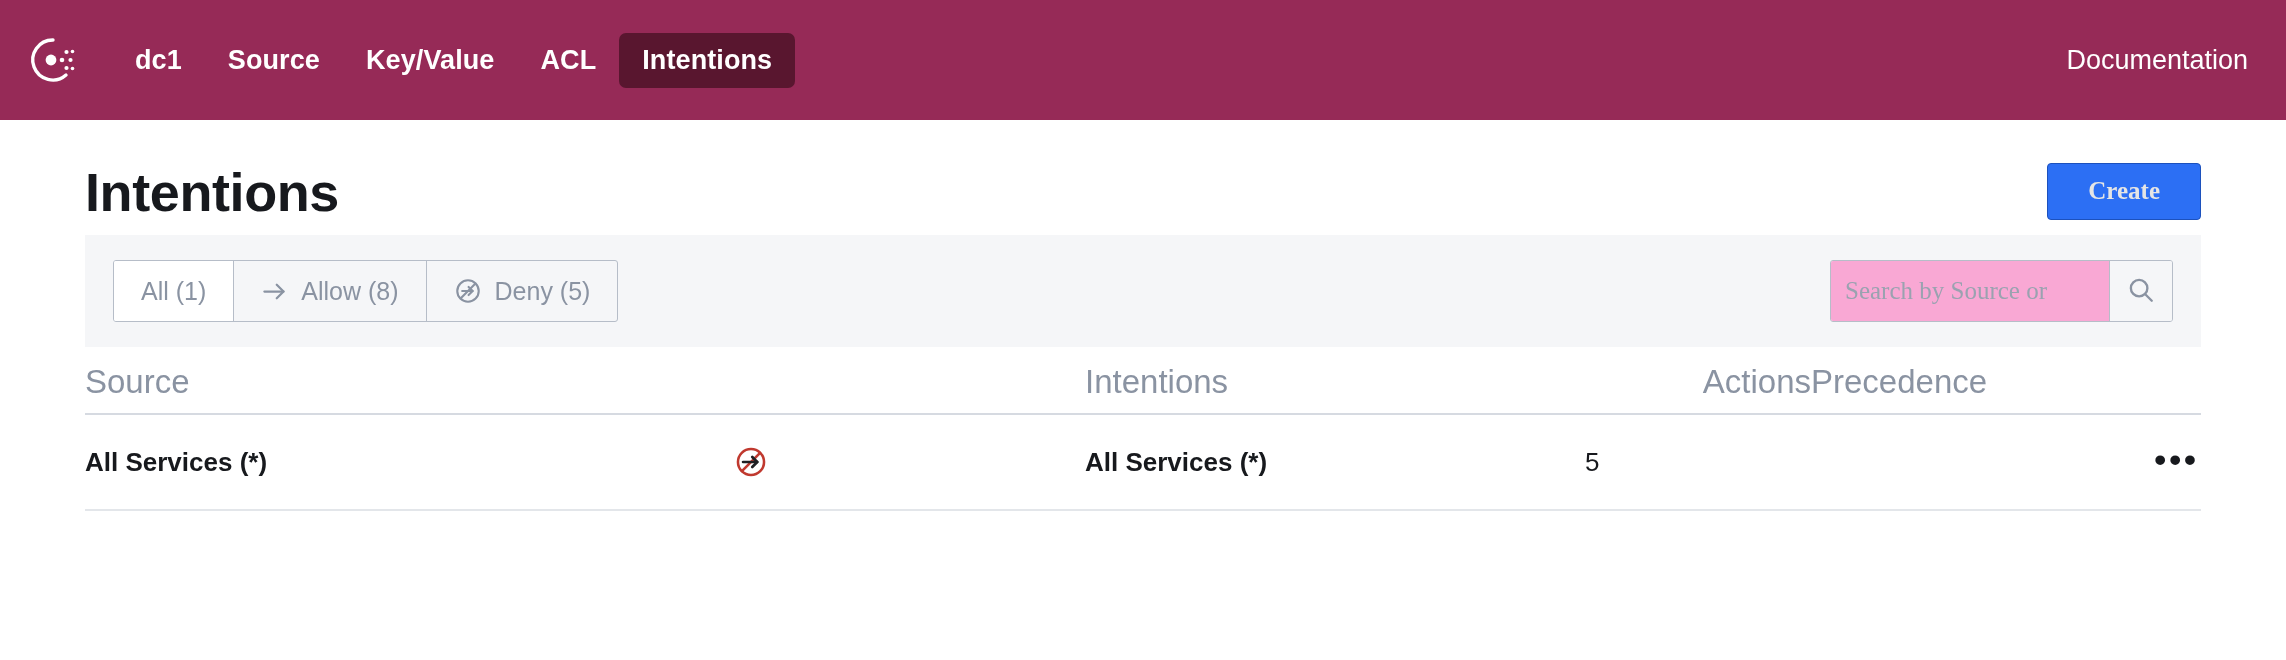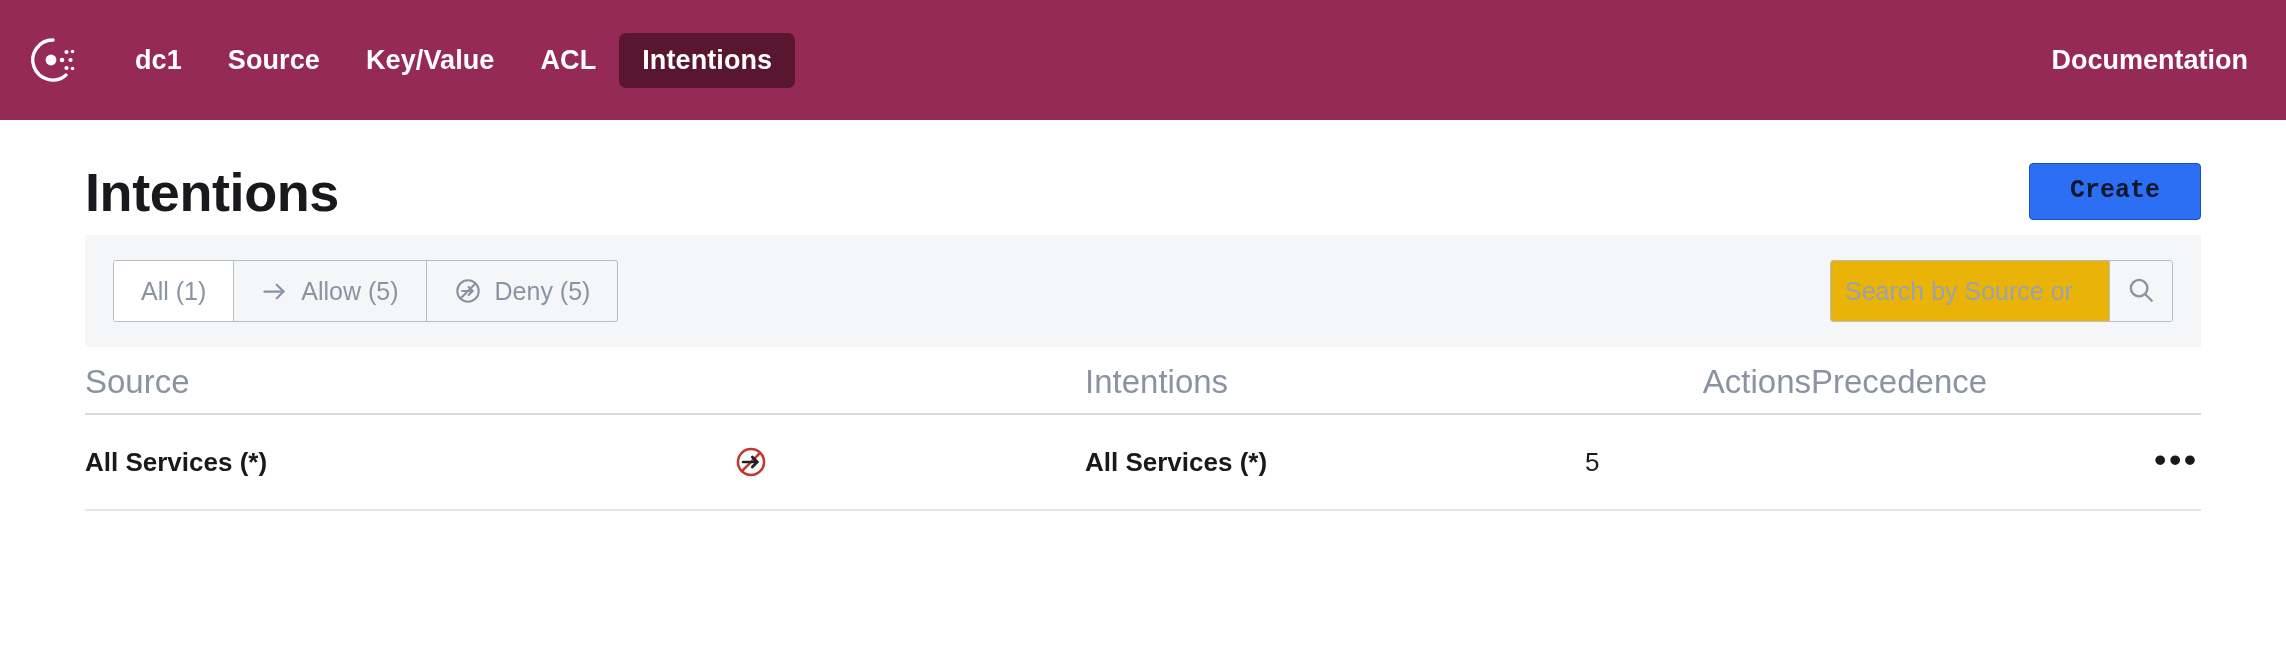--- a/index.html
+++ b/index.html
@@ -45,21 +45,21 @@
     background: #59162f;
   }
   .nav-right {
     margin-left: auto;
     display: flex;
     align-items: center;
   }
   .nav-doc {
     color: #ffffff;
     font-size: 27px;
-    font-weight: 700;
+    font-weight: 400;
     text-decoration: none;
     cursor: pointer;
     white-space: nowrap;
   }
 
   
   .page {
     padding: 0 85px 0 85px;
   }
   .title-row {
@@ -74,22 +74,22 @@
     color: #17191d;
     letter-spacing: -0.4px;
     line-height: 1;
     margin: 0;
   }
   .create-btn {
     margin-left: auto;
     background: #2c6ff4;
     border: 1px solid #1c51bd;
     border-radius: 4px;
-    color: #0f172a;
-    font-family: Liberation Mono, monospace;
+    color: #e5e5e5;
+    font-family: Liberation Serif, serif;
     font-size: 25px;
     font-weight: 700;
     padding: 13px 40px 15px;
     cursor: pointer;
     line-height: 1.1;
   }
 
   
   .filter-bar {
     background: #f5f6f8;
@@ -135,22 +135,22 @@
     align-items: stretch;
     border: 1px solid #b6bdc8;
     border-radius: 3px;
     height: 62px;
     overflow: hidden;
   }
   .search-input {
     width: 278px;
     border: none;
     outline: none;
-    background: #eab308;
-    font-family: Liberation Sans, sans-serif;
+    background: #f9a8d4;
+    font-family: Liberation Serif, serif;
     font-size: 25px;
     color: #50596b;
     padding: 0 14px;
   }
   .search-input::placeholder { color: #9aa2b0; }
   .search-btn {
     width: 63px;
     background: #f5f6f8;
     border: none;
     border-left: 1px solid #b6bdc8;
@@ -246,21 +246,21 @@
         <span>All (1)</span>
       </button>
 
       <button class="seg-btn">
         <span class="seg-icon">
           <svg width="27" height="27" viewBox="0 0 24 24" fill="none" stroke="#8a93a2" stroke-width="2" stroke-linecap="round" stroke-linejoin="round">
             <line x1="3" y1="12" x2="20" y2="12"></line>
               <polyline points="14,6 20,12 14,18"></polyline>
           </svg>
         </span>
-        <span>Allow (5)</span>
+        <span>Allow (8)</span>
       </button>
 
       <button class="seg-btn">
         <span class="seg-icon">
           <svg width="28" height="28" viewBox="0 0 24 24" fill="none" stroke="#8a93a2" stroke-width="1.8" stroke-linecap="round" stroke-linejoin="round">
             <circle cx="12" cy="12" r="9.2"></circle>
             <line x1="5.6" y1="18.4" x2="18.4" y2="5.6"></line>
             <line x1="7" y1="12" x2="16" y2="12"></line>
             <polyline points="12.5,8.5 16,12 12.5,15.5"></polyline>
           </svg>

